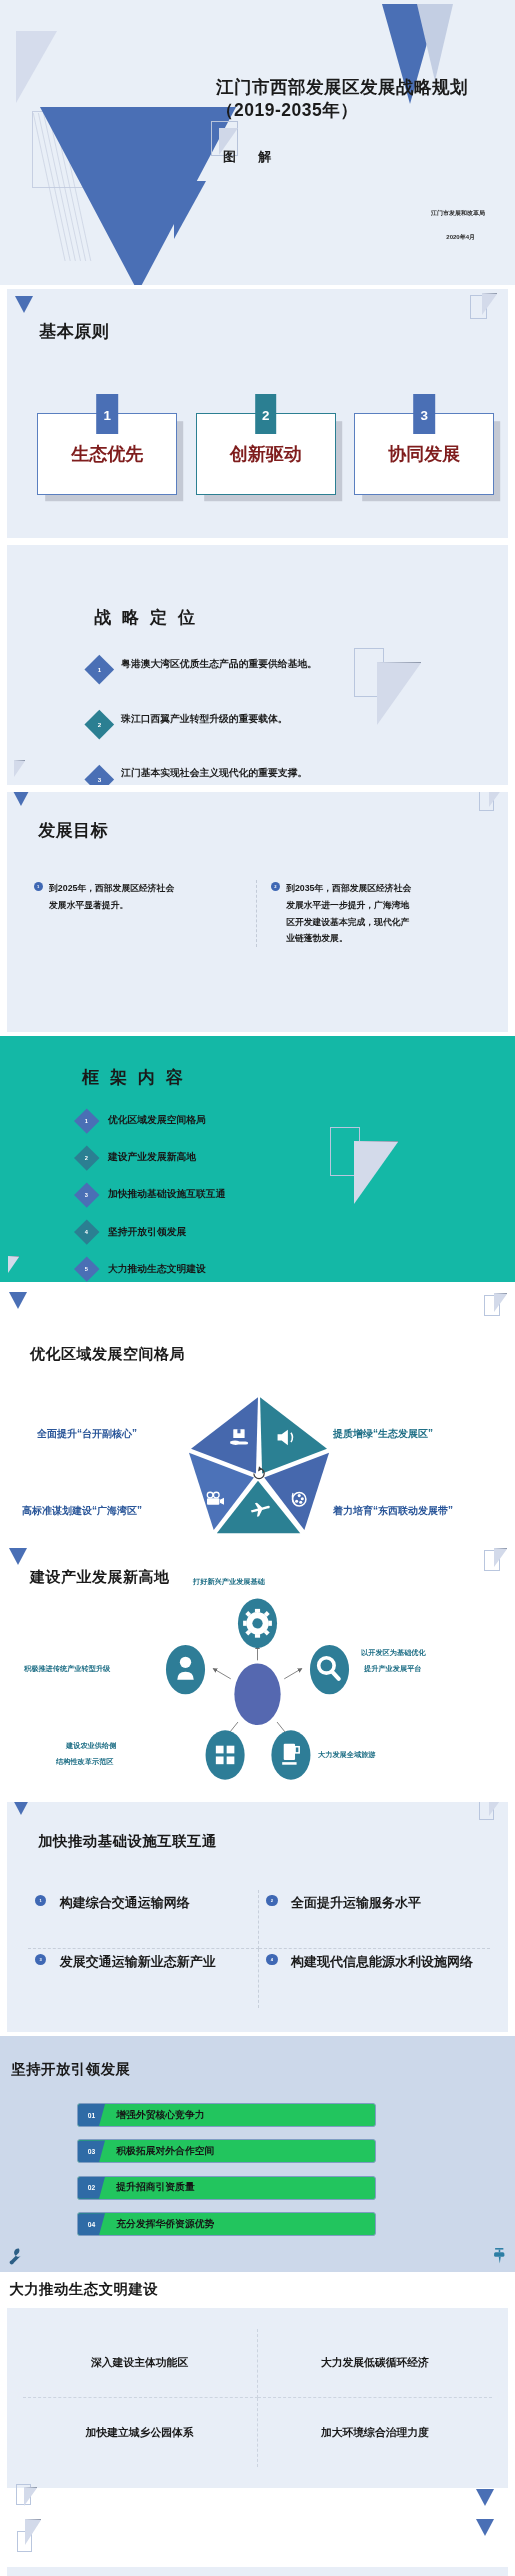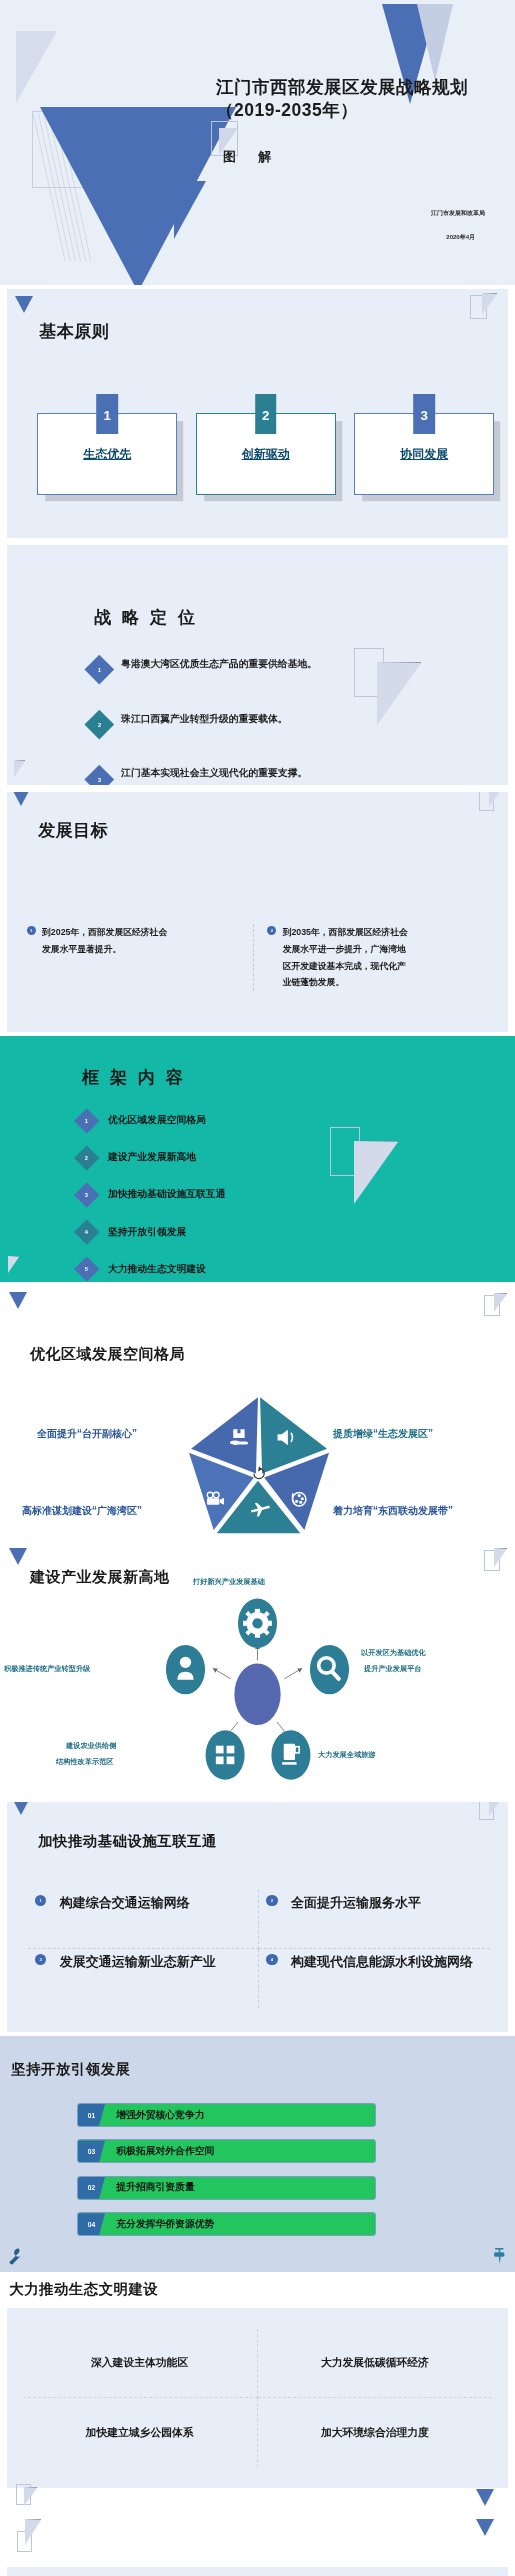--- a/index.html
+++ b/index.html
@@ -118,21 +118,21 @@
   }
   .pr-card.teal { border-color:#2b7f92; }
   .pr-badge {
     position:absolute;top:-20.6px;left:50%;transform:translateX(-50%);
     width:21.6px;height:40px;background:#4a6fb5;color:#fff;
     font-size:13.4px;font-weight:bold;
     display:flex;align-items:center;justify-content:flex-start;
     padding-top:3.1px;justify-content:center;
   }
   .pr-badge.teal { background:#2b7f92; }
-  .pr-label { font-size:12px;font-weight:bold;color:#0c4a6e;text-decoration:underline; }
+  .pr-label { font-size:18px;font-weight:bold;color:#7f1d1d; }
 
   
   #s-position { height:247px; }
   #s-position .sec-title { position:absolute;left:87px;top:61px; }
   .diamond-list { position:absolute;left:82px;top:112px;width:319px; }
   .dl-item { display:flex;align-items:flex-start;margin-bottom:32px; }
   .diamond {
     width:20.6px;height:20.6px;background:#4a6fb5;transform:rotate(45deg);
     flex:0 0 20.6px;margin-right:11.3px;margin-top:2.1px;
     display:flex;align-items:center;justify-content:center;
@@ -141,21 +141,21 @@
   .diamond > span {
     transform:rotate(-45deg);color:#fff;font-size:6.2px;font-weight:bold;
   }
   .dl-text { font-size:9.8px;font-weight:bold;color:#1c1c1c;line-height:1.45;max-width:227px; }
 
   
   #s-goals { height:247px; }
   #s-goals .panel { padding:0; }
   #s-goals .sec-title { position:absolute;left:31px;top:27px; }
   .goal-grid {
-    position:absolute;left:6px;top:88px;right:15.5px;display:flex;margin-top:44px;
+    position:absolute;left:13px;top:88px;right:15.5px;display:flex;
   }
   .goal-col { width:50%;padding:0 13.4px;position:relative; }
   .goal-col + .goal-col { border-left:0.5px dashed #c3cbd8; }
   .goal-head { display:flex;align-items:flex-start; }
   .goal-dot {
     width:9.3px;height:9.3px;border-radius:50%;background:#3f68b4;color:#fff;
     font-size:4.1px;display:flex;align-items:center;justify-content:center;
     flex:0 0 9.3px;margin-right:6.2px;margin-top:2.1px;font-weight:bold;
   }
   .goal-text { font-size:8.8px;font-weight:bold;color:#1c1c1c;line-height:1.9;max-width:129px; }
@@ -528,21 +528,21 @@
           <rect x="573" y="330" width="8" height="12" fill="none" stroke="#ffffff" stroke-width="3"></rect>
           <rect x="548" y="360" width="28" height="5"></rect>
         </g>
       </svg>
       <div class="hub-lbl" style="left:193px;top:0px;">打好新兴产业发展基础</div>
       <div class="hub-lbl" style="left:361px;top:71px;">以开发区为基础优化</div>
       <div class="hub-lbl" style="left:364px;top:87px;">提升产业发展平台</div>
       <div class="hub-lbl" style="left:318px;top:173px;">大力发展全域旅游</div>
       <div class="hub-lbl" style="left:66px;top:164px;">建设农业供给侧</div>
       <div class="hub-lbl" style="left:56px;top:180px;">结构性改革示范区</div>
-      <div class="hub-lbl" style="left:4px;top:87px;">积极推进传统产业转型升级</div>
+      <div class="hub-lbl" style="left:24px;top:87px;">积极推进传统产业转型升级</div>
     </div>
   </section>
 
   <section class="slide inset" id="s-infra">
     <div class="panel">
       <div class="tri-down" style="left:5.2px;top:-4.1px;"></div>
       <div class="paper-corner" style="right:13.4px;top:-3.1px;width:15.5px;height:20.6px;"></div>
       <div class="paper-tri" style="right:6.2px;top:-5.2px;border-left-width:13.4px;border-bottom-width:18.5px;"></div>
 
       <div class="sec-title" style="font-size:14.4px;">加快推动基础设施互联互通</div>

